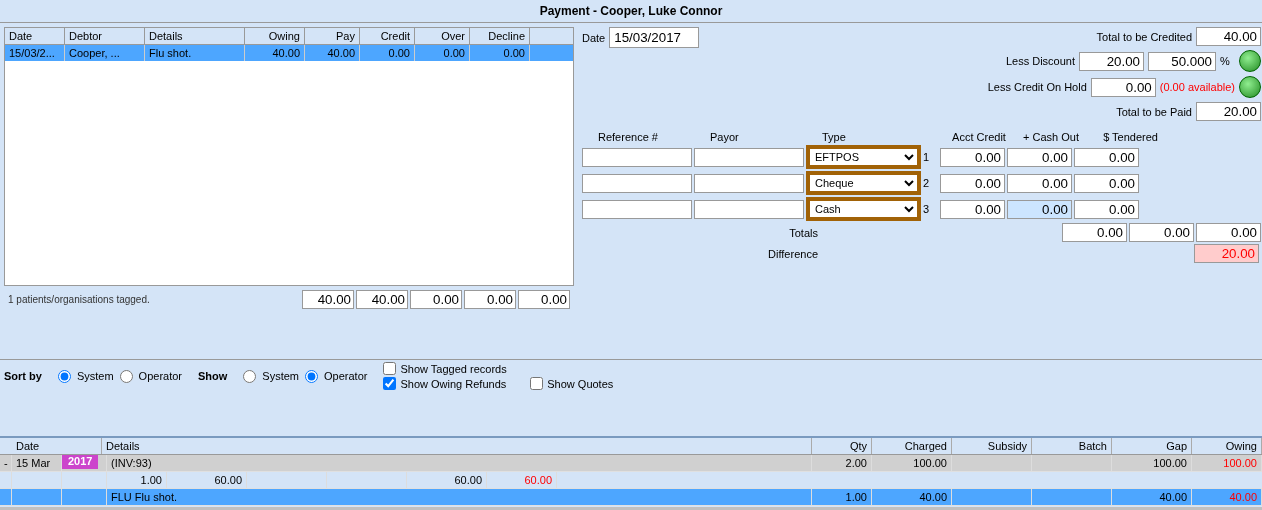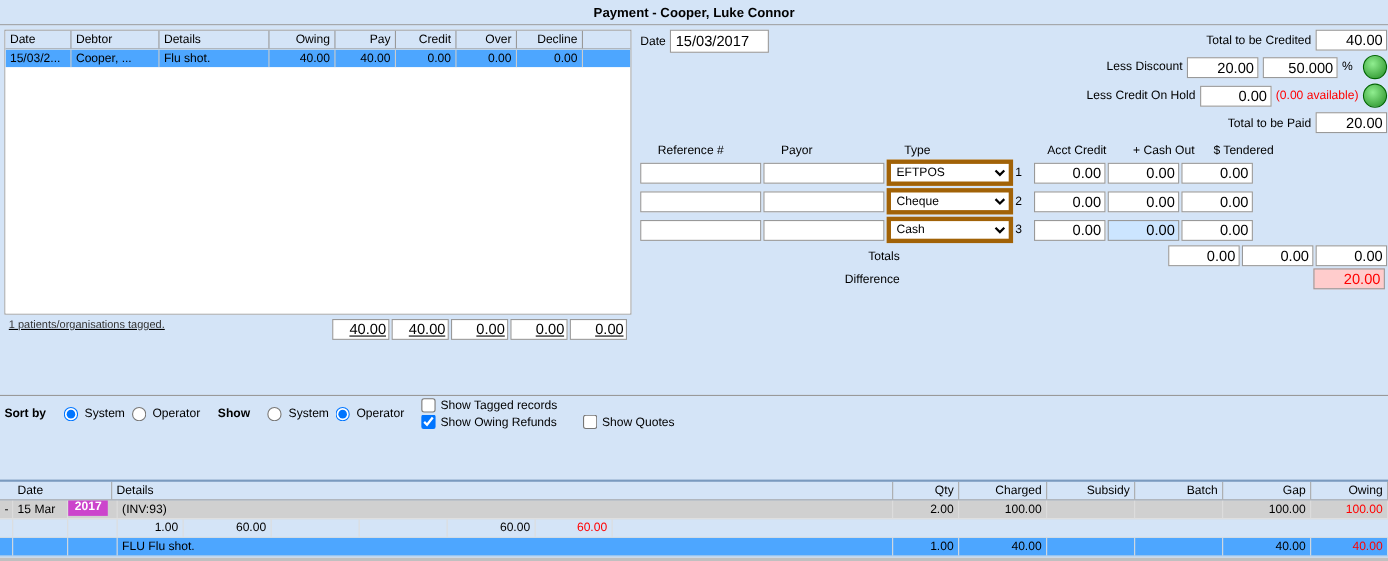--- a/index.html
+++ b/index.html
@@ -73,22 +73,22 @@
     .col-debtor { width: 80px; }
     .col-details { width: 100px; }
     .col-owing { width: 60px; text-align: right; }
     .col-pay { width: 55px; text-align: right; }
     .col-credit { width: 55px; text-align: right; }
     .col-over { width: 55px; text-align: right; }
     .col-decline { width: 60px; text-align: right; }
     .totals-row {
       display: flex;
       padding: 2px 4px;
+      align-items: center;
       margin-top: 2px;
-      text-decoration: underline;
     }
     .totals-label {
       font-size: 10px;
       color: #333;
       flex: 1;
     }
     .totals-fields {
       display: flex;
       gap: 2px;
     }
@@ -171,21 +171,21 @@
       padding: 2px 16px;
     }
     .payment-header .ph {
       font-size: 11px;
       font-weight: normal;
     }
     .ph-ref { width: 110px; }
     .ph-payor { width: 110px; }
     .ph-type { width: 120px; }
     .ph-acct { width: 70px; text-align: center; }
-    .ph-cash { width: 70px; text-align: right; }
+    .ph-cash { width: 70px; text-align: center; }
     .ph-tendered { width: 70px; text-align: right; }
     .payment-row {
       display: flex;
       align-items: center;
       gap: 2px;
       margin-bottom: 2px;
     }
     .payment-row input[type="text"] {
       border: 1px solid #999;
       background: white;

